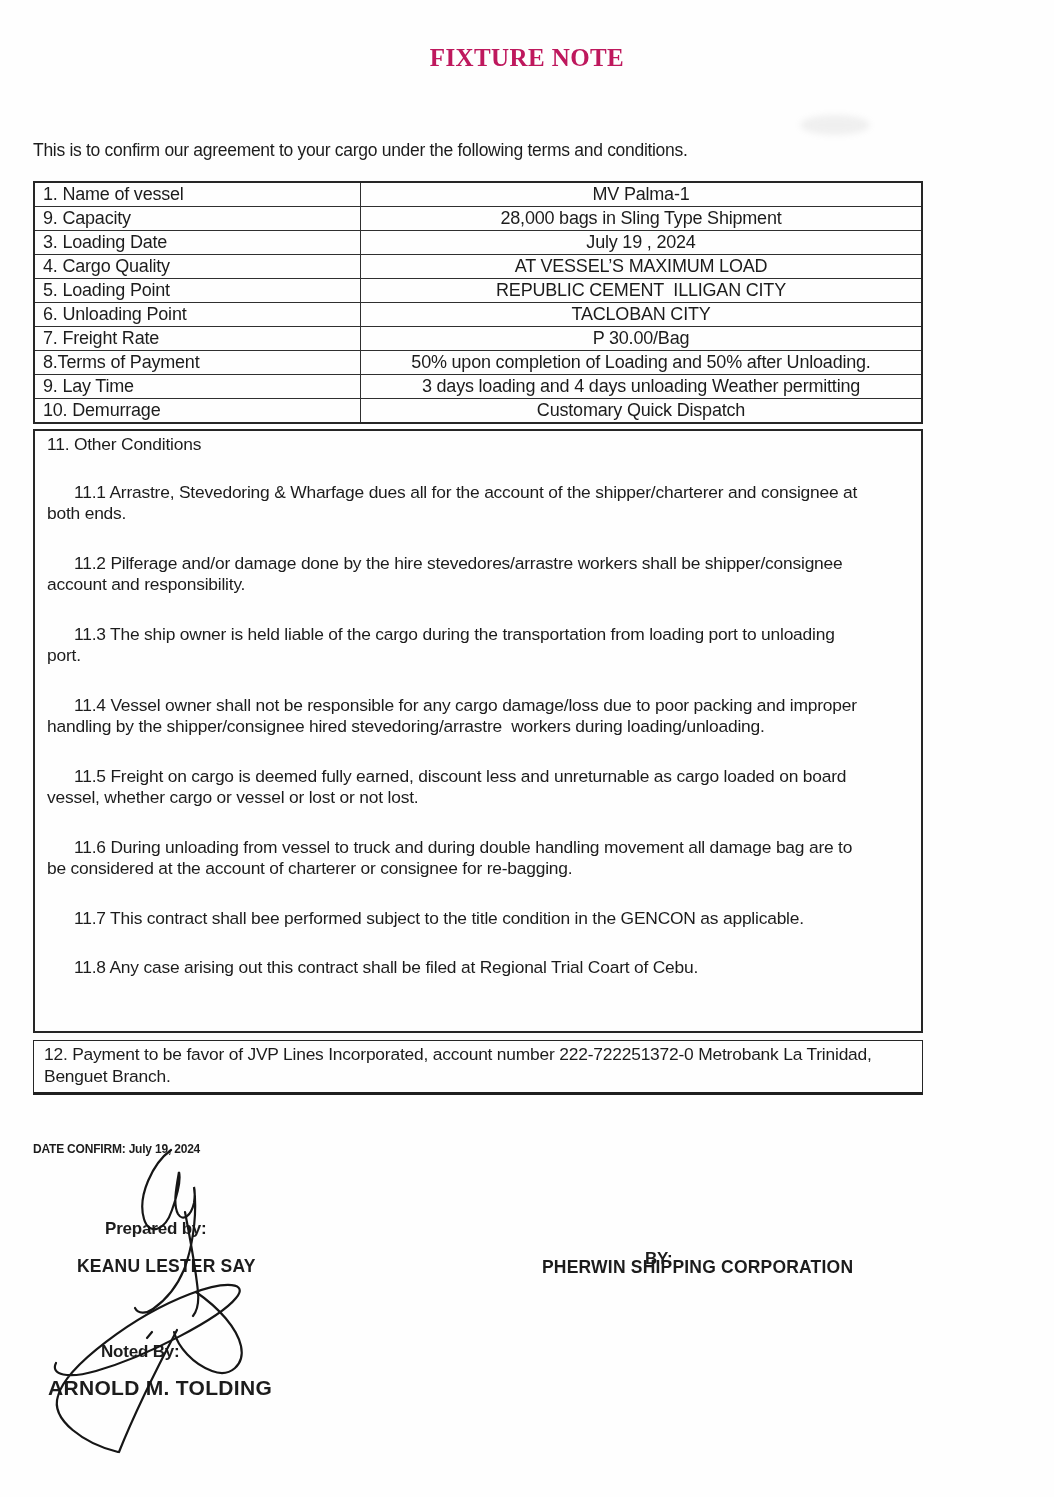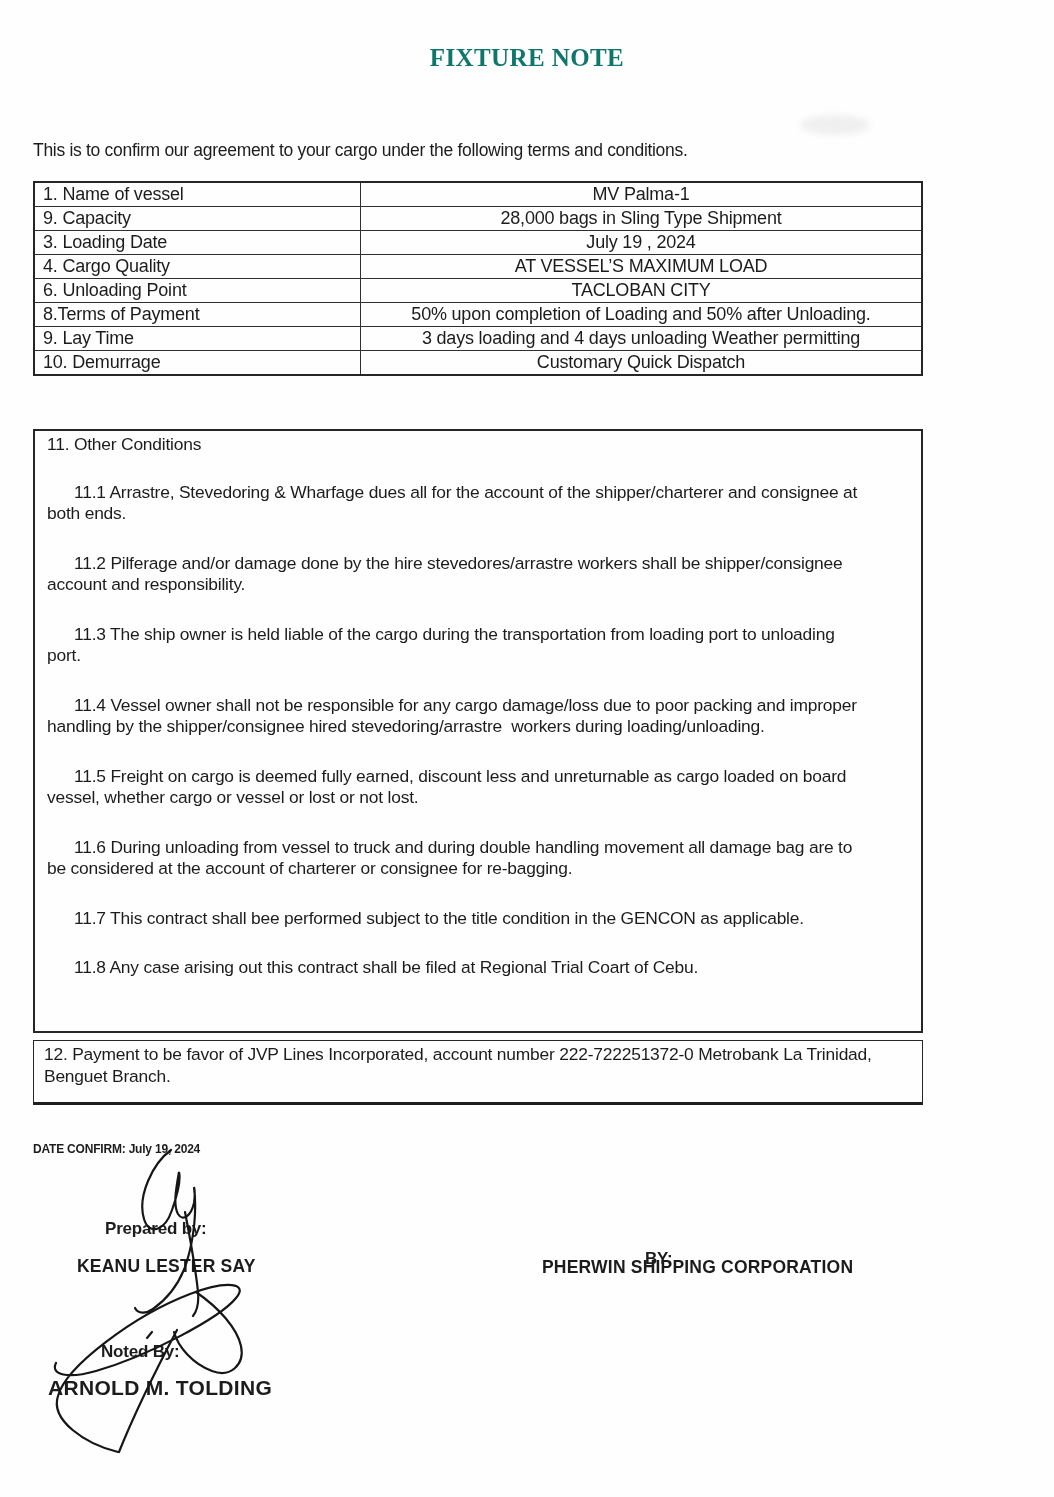--- a/index.html
+++ b/index.html
@@ -12,21 +12,21 @@
     color:#1c1c1c;
     overflow:hidden;
     letter-spacing:-0.2px;
   }
   .doc-title{
     position:absolute;top:44px;left:0;width:1054px;
     box-sizing:border-box;
     text-align:center;
     font-family:"Liberation Serif", serif;
     font-weight:700;font-size:25px;letter-spacing:0.4px;
-    color:#0f766e;
+    color:#be185d;
   }
   .intro{
     position:absolute;left:33px;top:140px;width:860px;
     font-size:17.5px;font-weight:400;letter-spacing:-0.3px;
   }
   .terms-table{
     position:absolute;left:33px;top:181px;width:890px;
     border-collapse:collapse;table-layout:fixed;
     border:2px solid #262626;
   }
@@ -48,21 +48,21 @@
   .box11 .heading{margin:0 0 26px 0;}
   .box11 p.para{
     margin:0 0 28px 0;
     text-indent:27px;
     white-space:pre-wrap;
   }
   .box12{
     position:absolute;left:33px;top:1040px;width:890px;
     box-sizing:border-box;
     border:1.7px solid #262626;border-bottom:3px solid #1f1f1f;
-    padding:3px 10px 15px 10px;
+    padding:3px 10px 5px 10px;
     font-size:17.4px;line-height:21.5px;
     white-space:pre-wrap;
   }
   .ft{position:absolute;font-weight:700;white-space:nowrap;}
   .ft-date{left:33px;top:1142px;font-size:12px;}
   .ft-prepared{left:105px;top:1219px;font-size:17px;}
   .ft-keanu{left:77px;top:1256px;font-size:17.5px;letter-spacing:0.2px;}
   .ft-by{left:645px;top:1221px;font-size:17px;margin-top:28px;}
   .ft-pherwin{left:542px;top:1257px;font-size:17.5px;letter-spacing:0.2px;}
   .ft-noted{left:101px;top:1342px;font-size:17px;}
@@ -98,22 +98,30 @@
       </tr>
       <tr>
         <td class="cell-label">3. Loading Date</td>
         <td class="cell-value">July 19 , 2024</td>
       </tr>
       <tr>
         <td class="cell-label">4. Cargo Quality</td>
         <td class="cell-value">AT VESSEL’S MAXIMUM LOAD</td>
       </tr>
       <tr>
+        <td class="cell-label">5. Loading Point</td>
+        <td class="cell-value">REPUBLIC CEMENT  ILLIGAN CITY</td>
+      </tr>
+      <tr>
         <td class="cell-label">6. Unloading Point</td>
         <td class="cell-value">TACLOBAN CITY</td>
+      </tr>
+      <tr>
+        <td class="cell-label">7. Freight Rate</td>
+        <td class="cell-value">P 30.00/Bag</td>
       </tr>
       <tr>
         <td class="cell-label">8.Terms of Payment</td>
         <td class="cell-value">50% upon completion of Loading and 50% after Unloading.</td>
       </tr>
       <tr>
         <td class="cell-label">9. Lay Time</td>
         <td class="cell-value">3 days loading and 4 days unloading Weather permitting</td>
       </tr>
       <tr>

